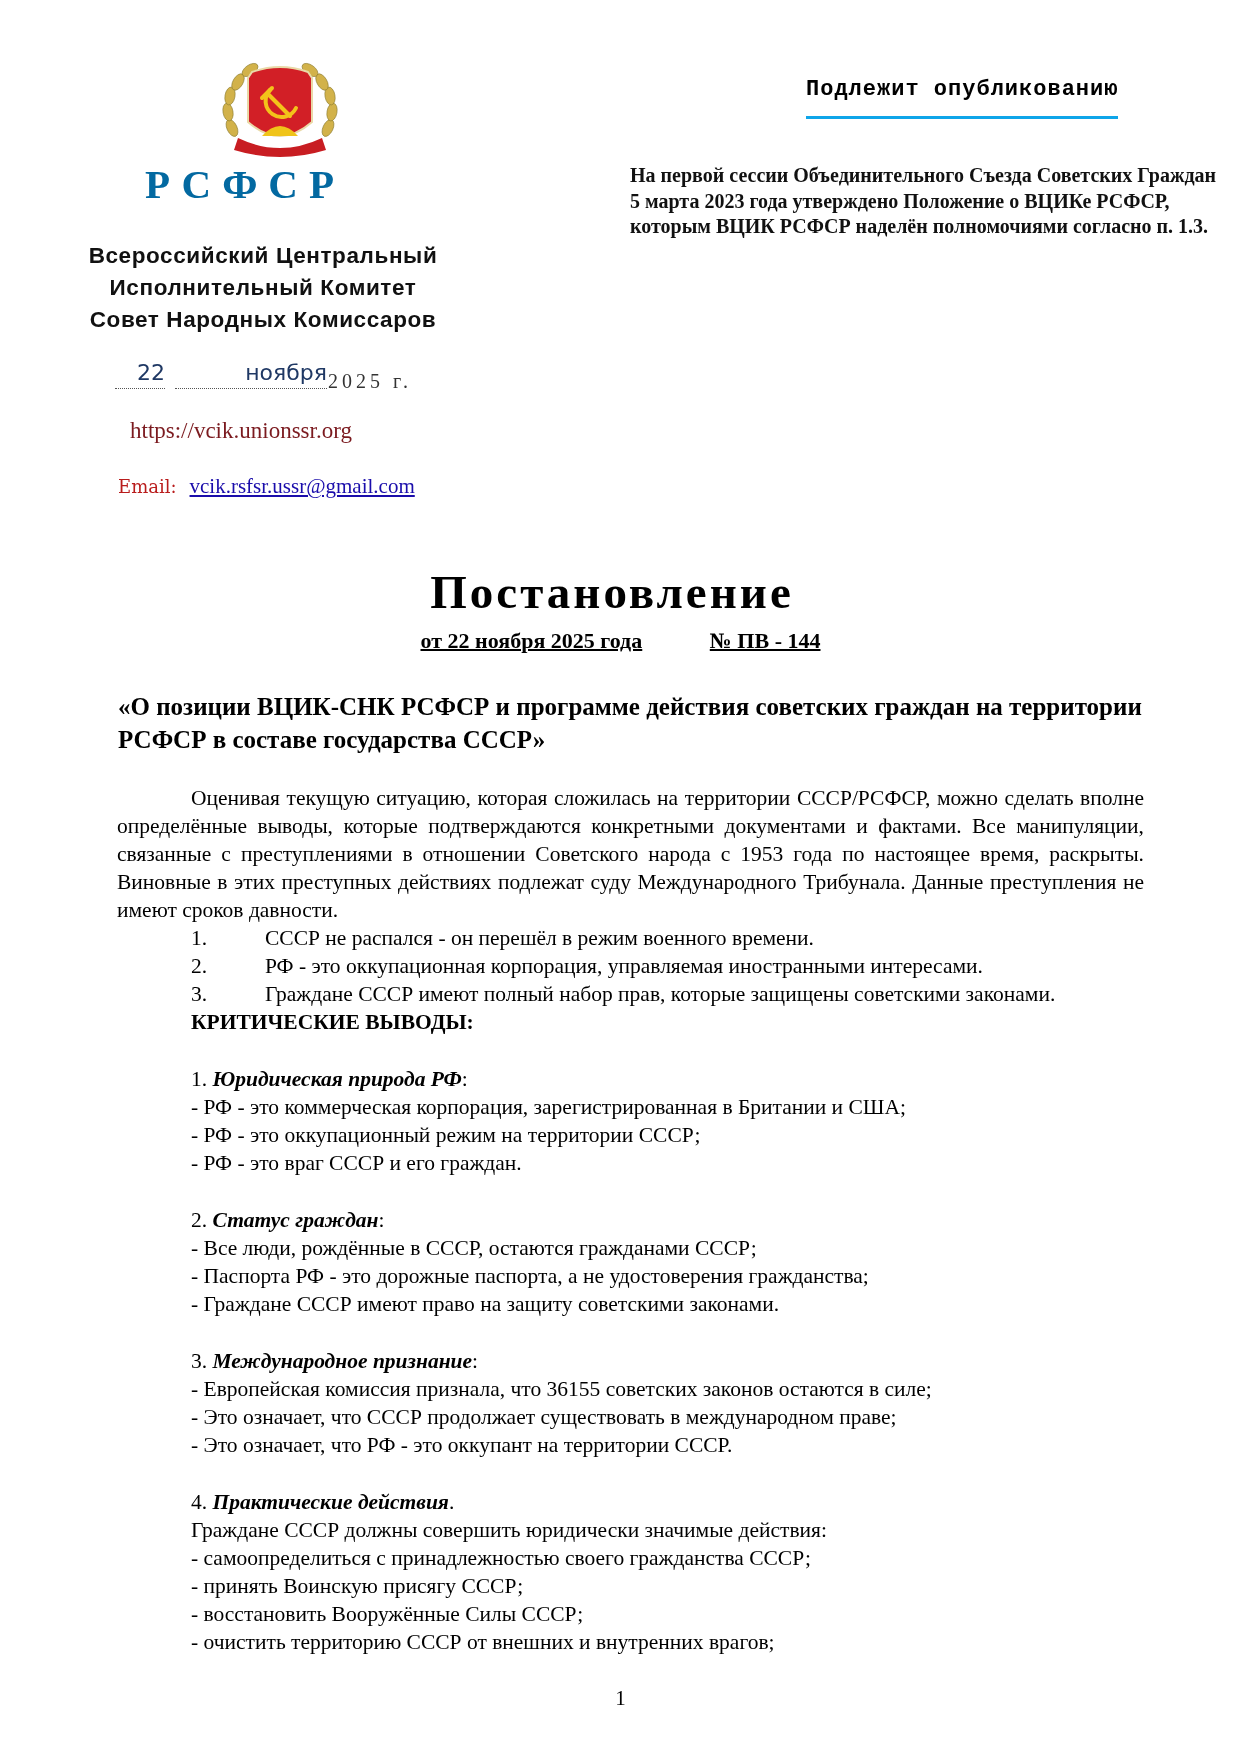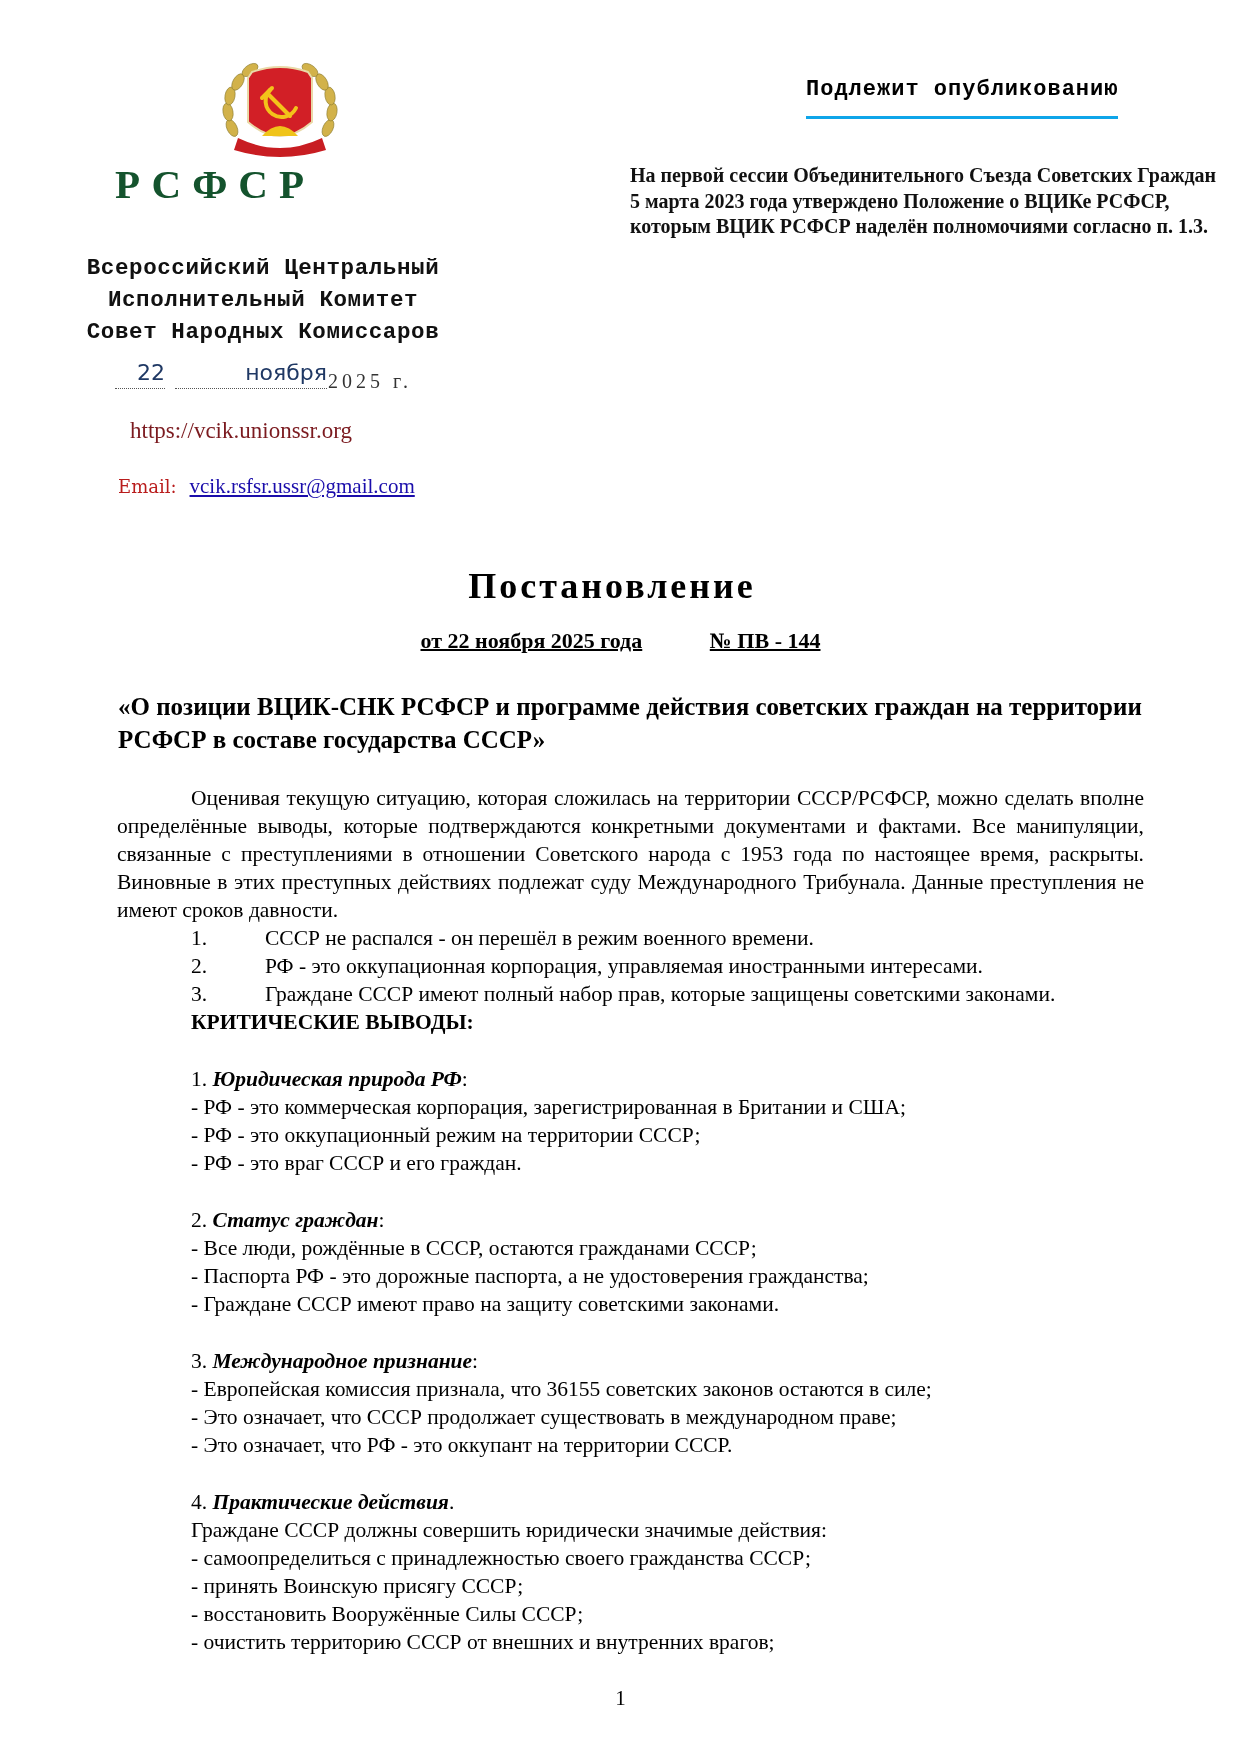--- a/index.html
+++ b/index.html
@@ -1,41 +1,41 @@
 <!DOCTYPE html>
 <html><head>
 <meta charset="utf-8">
 <style>
   html, body { margin:0; padding:0; background:#ffffff; }
   body { width:1241px; height:1755px; position:relative; overflow:hidden; color:#000; font-family:"Liberation Serif", serif; }
   .abs { position:absolute; }
 
   
   #emblem { left:212px; top:58px; width:136px; height:100px; }
-  #rsfsr { left:115px; top:160px; width:260px; font-family:"Liberation Serif", serif; font-weight:bold; font-size:41px; letter-spacing:11px; color:#14532d; }
-  #org { left:58px; top:252px; width:410px; text-align:center; font-family:Liberation Mono, monospace; font-weight:bold; font-size:22.5px; line-height:32px; color:#111; letter-spacing:0.6px; }
+  #rsfsr { left:115px; top:160px; width:260px; text-align:center; font-family:"Liberation Serif", serif; font-weight:bold; font-size:41px; letter-spacing:11px; color:#0369a1; }
+  #org { left:58px; top:240px; width:410px; text-align:center; font-family:Liberation Sans, sans-serif; font-weight:bold; font-size:22.5px; line-height:32px; color:#111; letter-spacing:0.6px; }
 
   
   #date-line { left:115px; top:358px; height:34px; }
   .date-field { position:absolute; top:0; font-family:"DejaVu Sans", sans-serif; font-size:22px; color:#1f3864; border-bottom:1px dotted #555; text-align:right; height:30px; line-height:30px; }
   #date-day { left:0; width:50px; }
   #date-month { left:60px; width:152px; }
   #date-year { position:absolute; left:213px; top:12px; font-family:"Liberation Serif", serif; font-size:20px; letter-spacing:4px; color:#333; white-space:nowrap; }
 
   #site { left:130px; top:418px; font-size:23px; color:#7b1a1f; font-family:"Liberation Serif", serif; }
   #email-row { left:118px; top:474px; font-size:20px; white-space:nowrap; }
   #email-label { font-family:"DejaVu Serif", serif; font-weight:normal; font-size:18px; color:#b91c1c; }
   #email-link { font-family:"Liberation Serif", serif; color:#1a0dab; text-decoration:underline; margin-left:8px; font-size:21px; }
 
   
   #publish { left:806px; top:77px; font-family:"Liberation Mono", monospace; font-weight:bold; font-size:22px; letter-spacing:1px; border-bottom:3px solid #0ea5e9; padding-bottom:14px; }
   #session { left:630px; top:163px; width:600px; font-family:"Liberation Serif", serif; font-weight:bold; font-size:20px; line-height:25.5px; color:#111; }
 
   
-  #doc-title { left:0; width:1224px; top:565px; text-align:center; font-family:"Liberation Serif", serif; font-weight:bold; font-size:36px; letter-spacing:3px; }
+  #doc-title { left:0; width:1224px; top:565px; text-align:center; font-family:"Liberation Serif", serif; font-weight:bold; font-size:47px; letter-spacing:3px; }
   #doc-meta { left:0; width:1241px; top:628px; text-align:center; font-family:"Liberation Serif", serif; font-weight:bold; font-size:22px; }
   #doc-meta span { text-decoration:underline; text-decoration-thickness:2px;margin-top:28px; }
   #doc-date { margin-right:62px; }
   #doc-subject { left:118px; width:1030px; top:690px; text-align:left; font-family:"Liberation Serif", serif; font-weight:bold; font-size:25px; line-height:33px; }
 
   
   #body { left:117px; width:1027px; top:784px; font-family:"Liberation Serif", serif; font-size:21.5px; line-height:28px; }
   #body p { margin:0; }
   .just { text-align:justify; text-align-last:left; }
   .indent { text-indent:74px; }

